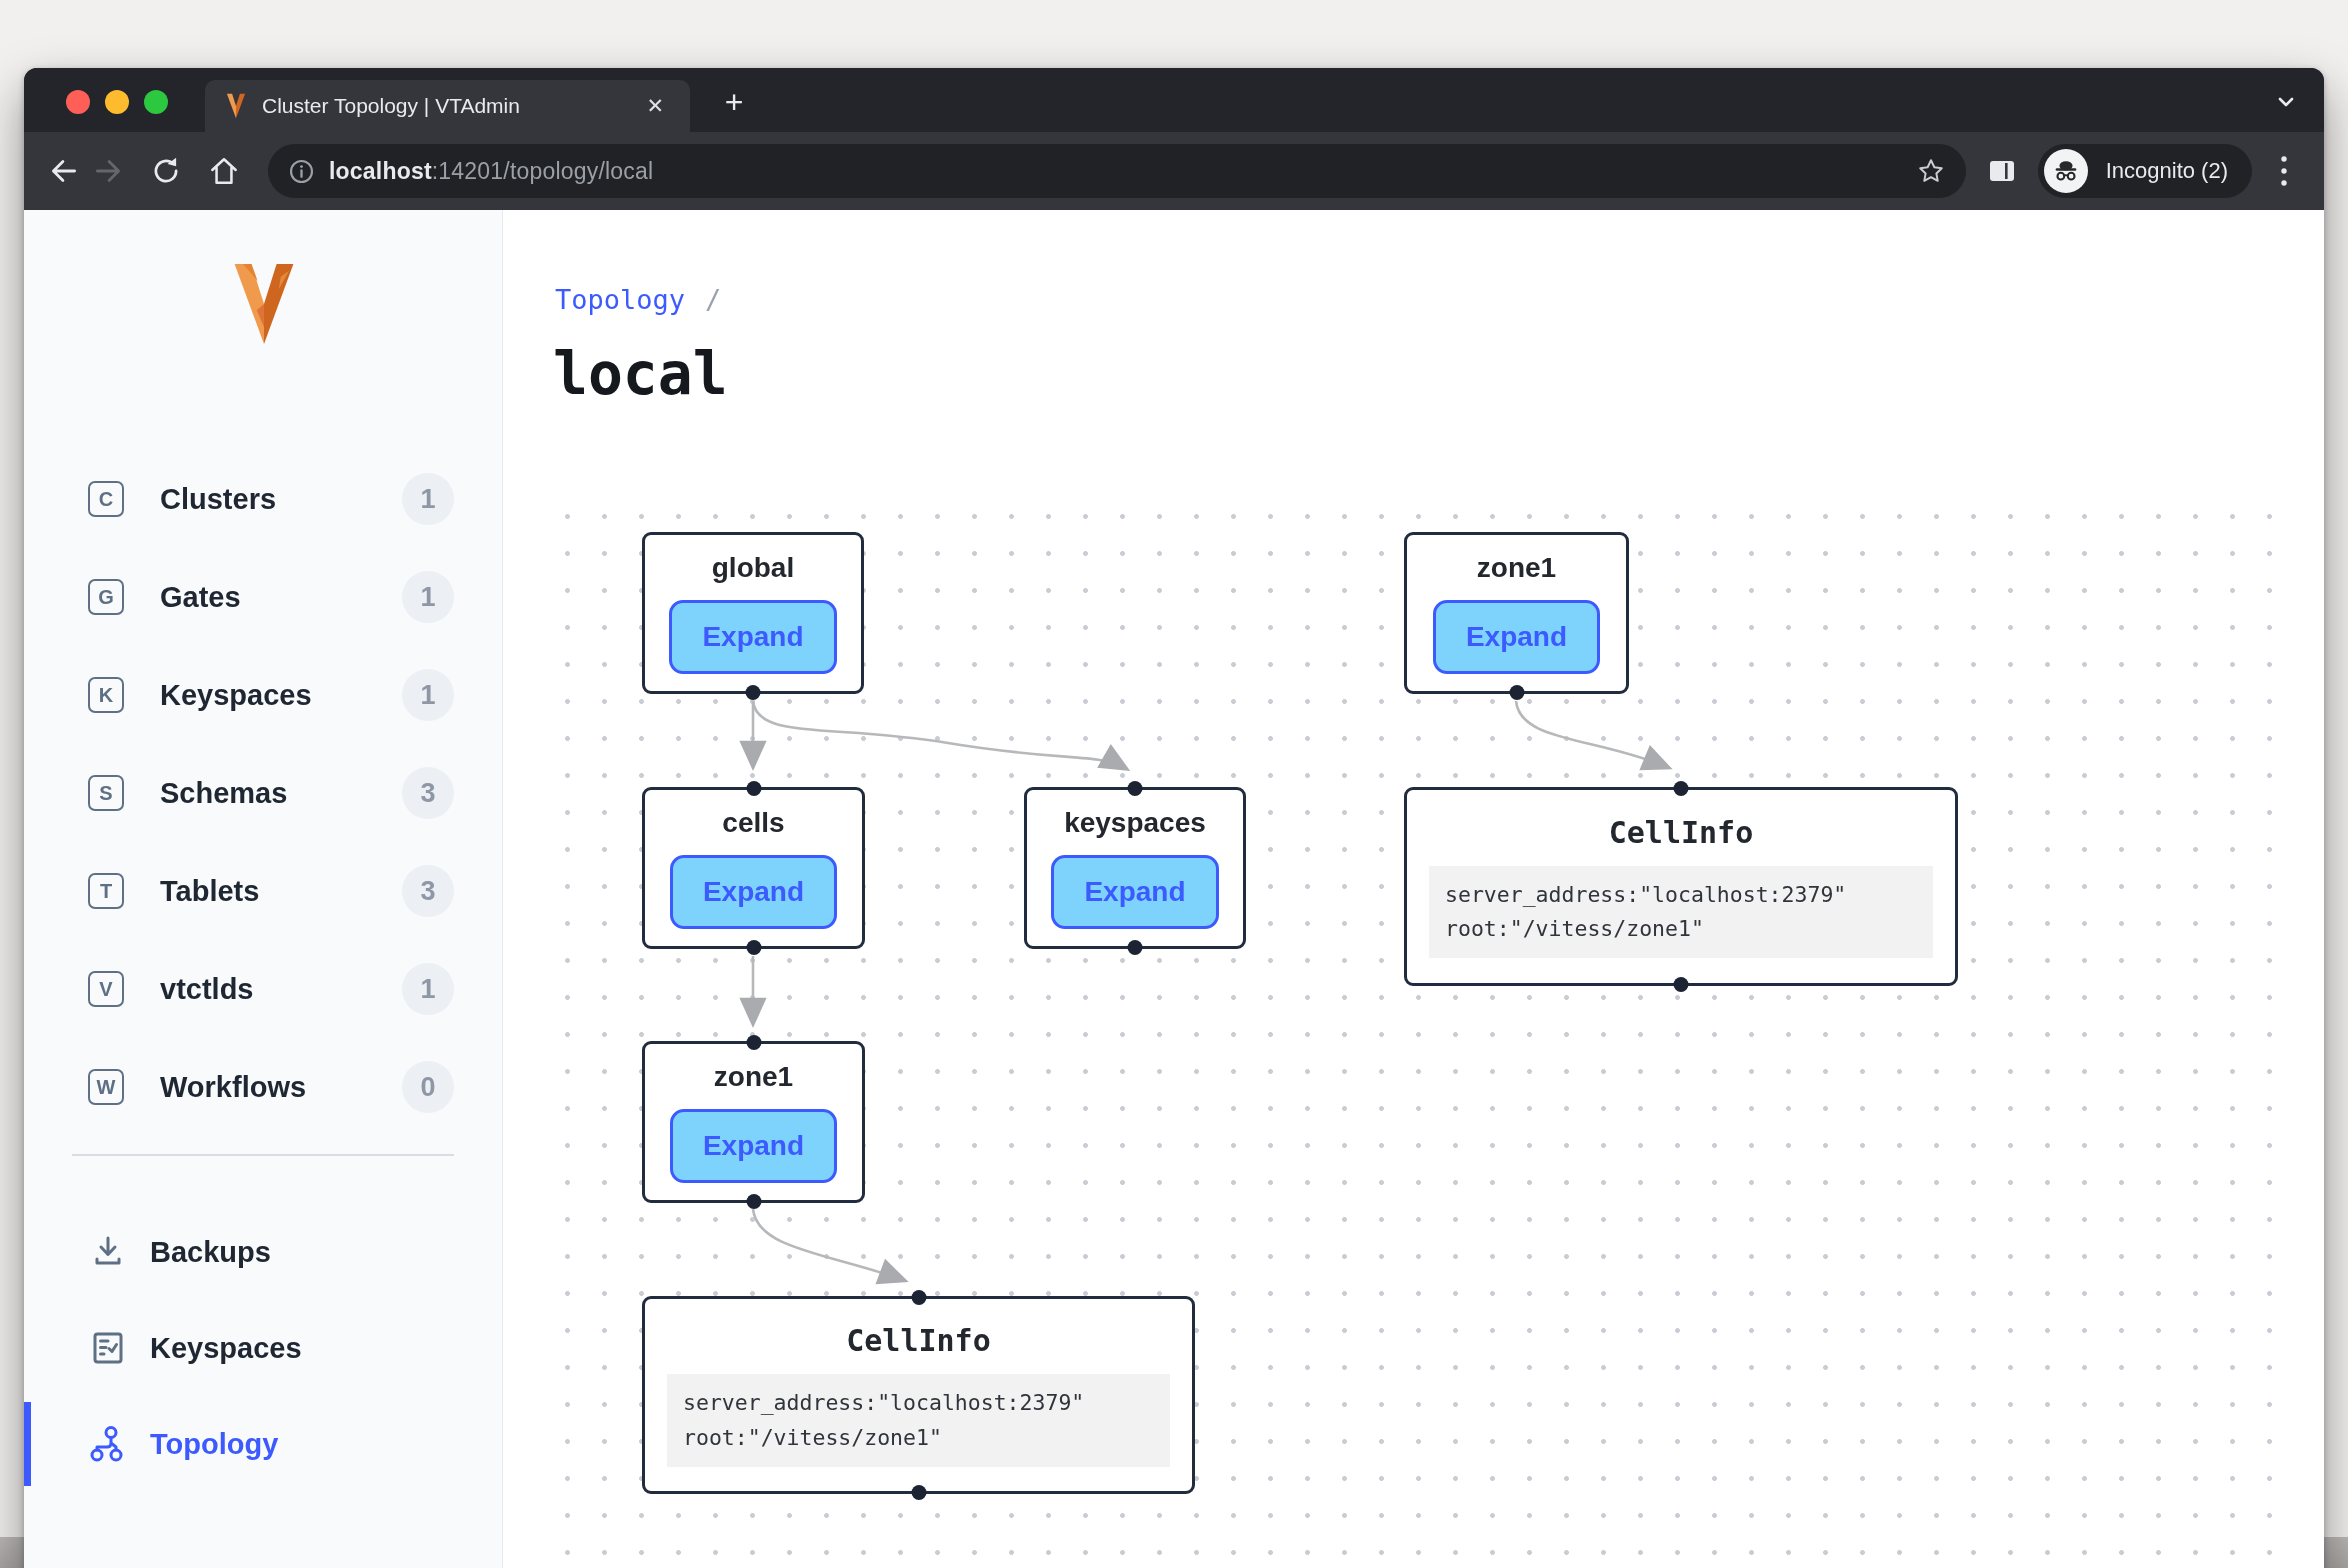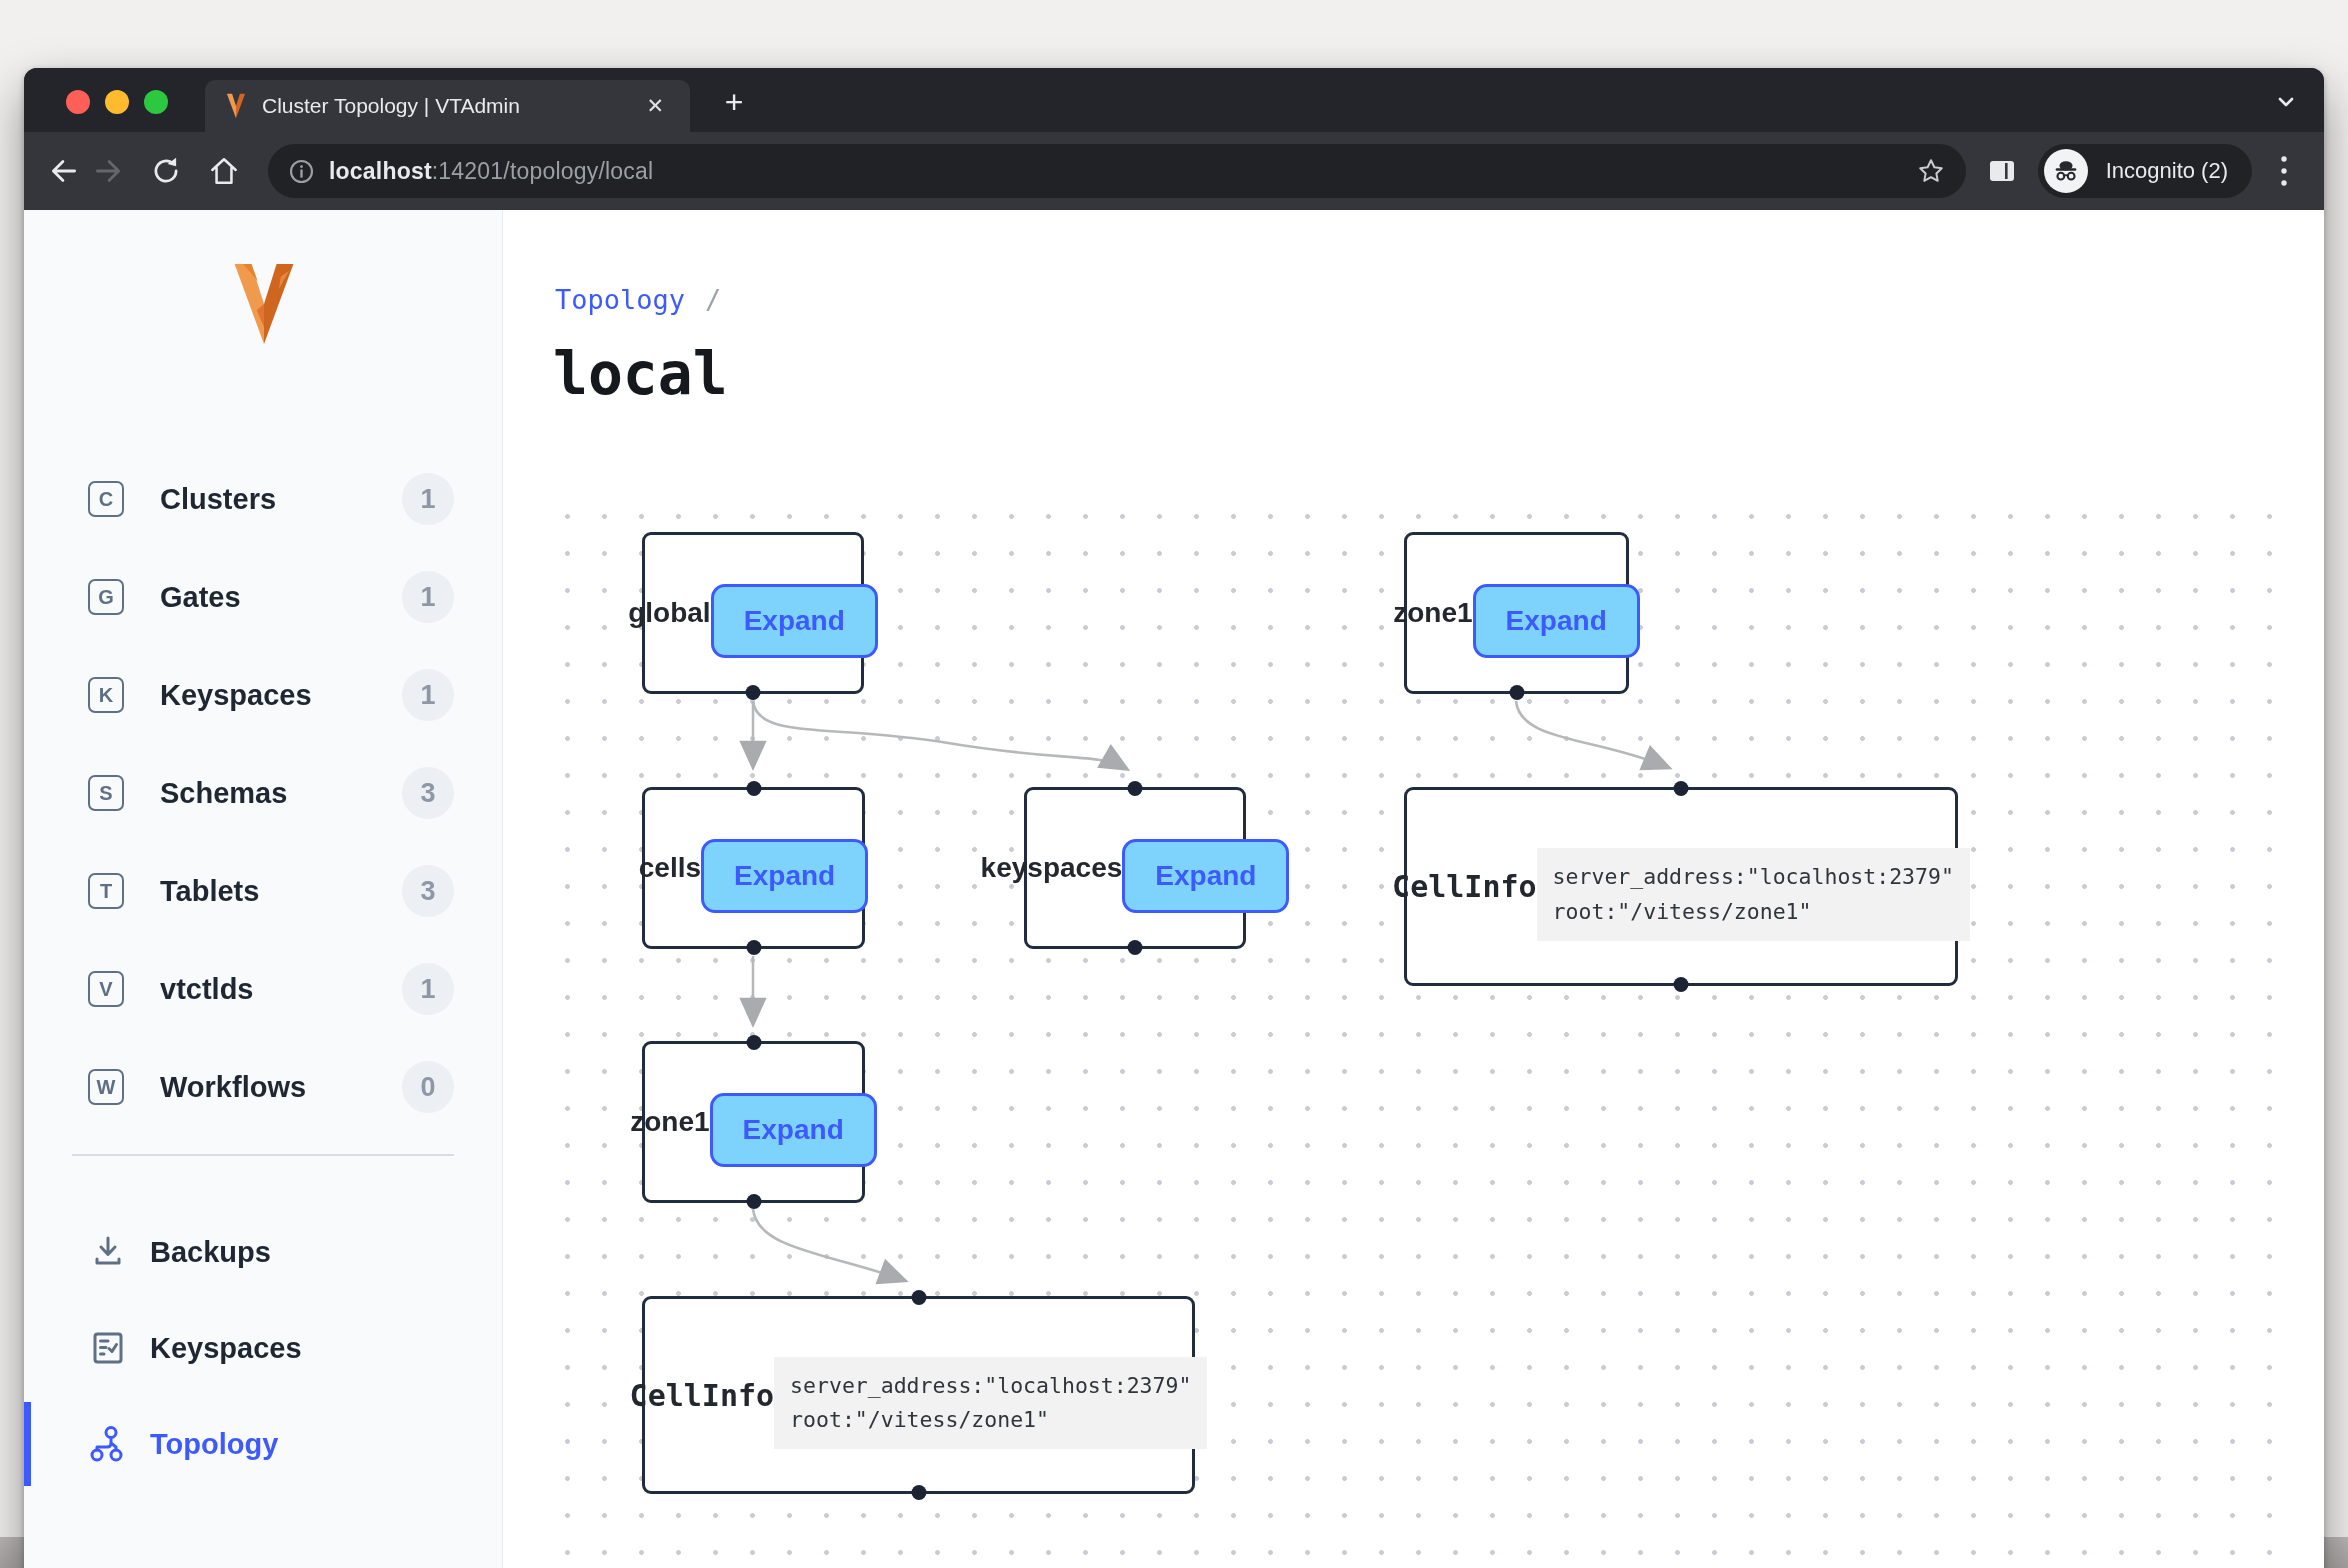--- a/index.html
+++ b/index.html
@@ -68,21 +68,21 @@
   .crumb-link { color:#3d5afe; cursor:pointer; }
   .crumb-sep { color:#9aa3ad; margin-left:20px; }
   .page-title { position:absolute; left:50px; top:130px; font-family:"DejaVu Sans Mono", monospace;
     font-weight:700; font-size:58px; color:#15181d; }
   .dotgrid { position:absolute; left:46px; top:288px; right:26px; bottom:20px;
     background-image:radial-gradient(circle, #c9ccd2 2.1px, transparent 2.7px);
     background-size:37px 37px; }
   .edges { position:absolute; left:0; top:0; pointer-events:none; z-index:1; }
 
   .node { position:absolute; z-index:2; background:#fff; border:3px solid #222c3f; border-radius:9px;
-    display:flex; align-items:center; justify-content:center; cursor:grab; }
+    display:flex; flex-direction:column; align-items:center; justify-content:center; cursor:grab; }
   .node-title { font-size:28px; font-weight:700; color:#23272e; }
   .expand { margin-top:16px; background:#7dd3fc; border:3px solid #3d5afe; color:#3d5afe; border-radius:14px;
     font-family:"Liberation Sans", sans-serif; font-size:28px; font-weight:700; line-height:1;
     padding:20px 30px; cursor:pointer; }
   .cellinfo .node-title { font-family:"DejaVu Sans Mono", monospace; font-size:30px; }
   .code { margin-top:16px; width:calc(100% - 44px); background:#f2f2f3; padding:12px 16px;
     font-family:"DejaVu Sans Mono", monospace; font-size:21.5px; line-height:1.6; color:#30343b;
     white-space:pre; text-align:left; }
   .port { position:absolute; left:50%; transform:translateX(-50%); width:15px; height:15px;
     border-radius:50%; background:#1c2434; }

